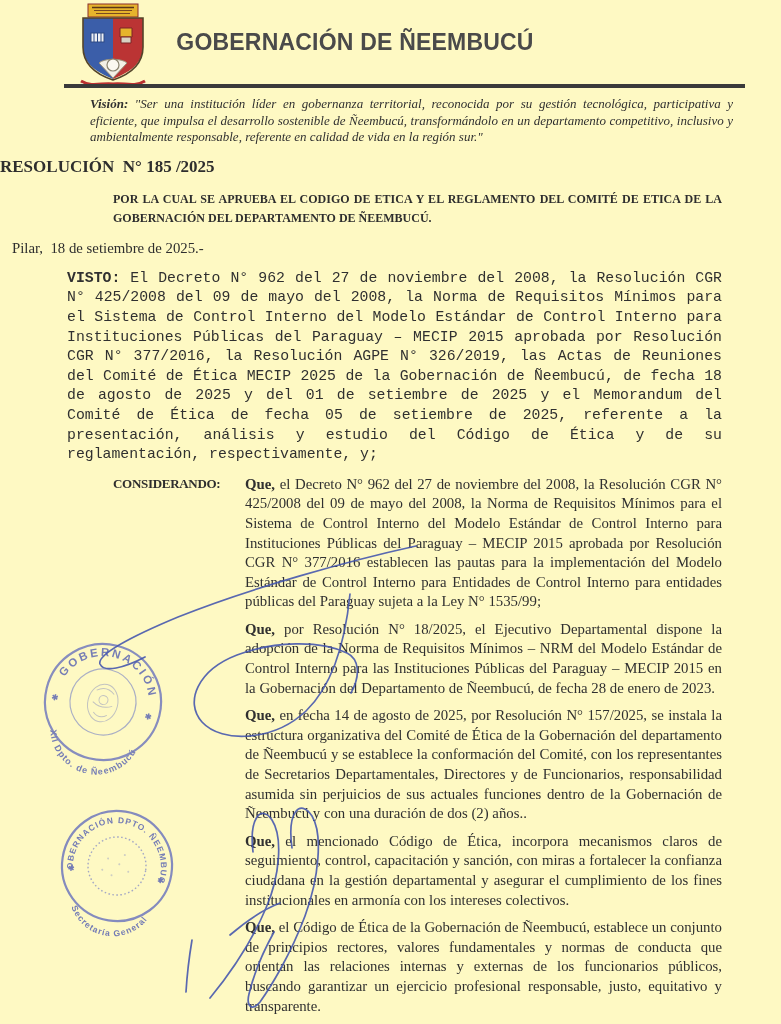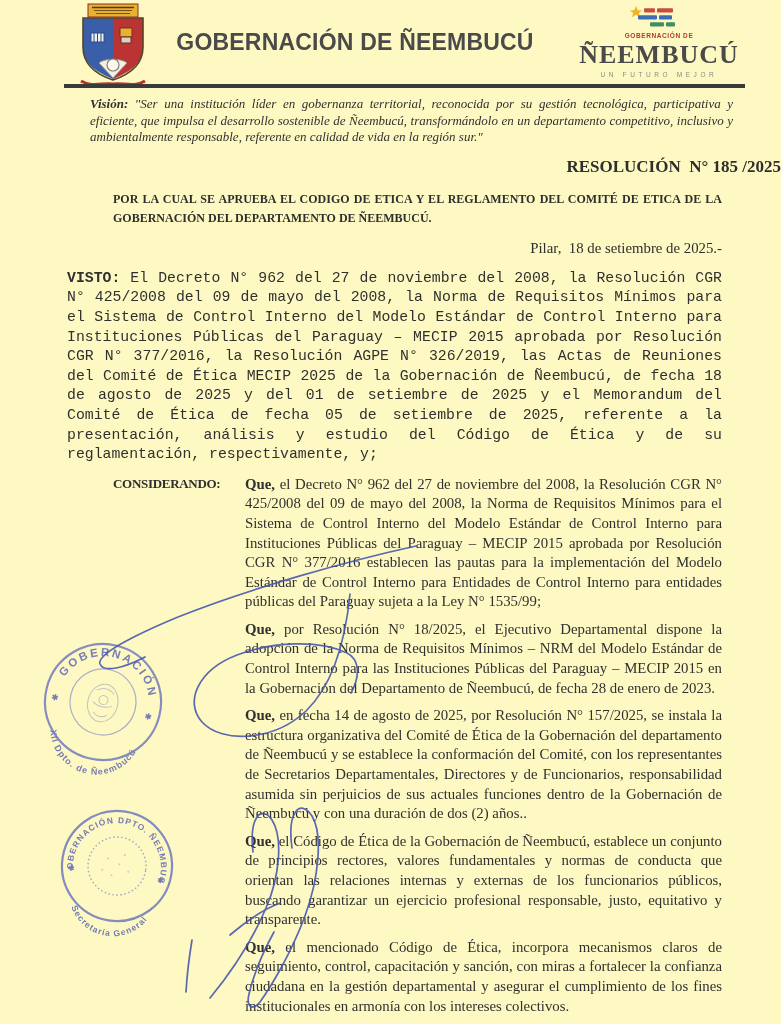--- a/index.html
+++ b/index.html
@@ -23,26 +23,26 @@
   .brand-name{font-family:"Liberation Serif",serif;font-weight:bold;font-size:26px;
     color:#4a4a4a;letter-spacing:1px;margin-top:2px;}
   .brand-tag{font-family:"Liberation Sans",sans-serif;font-size:6.5px;color:#8a8a8a;
     letter-spacing:3.6px;margin-top:4px;}
   .rule{position:absolute;left:64px;right:36px;bottom:0;height:4px;background:#3a3a3a;}
   
   .vision{margin:8px 48px 0 90px;font-size:13px;font-style:italic;
     line-height:16.6px;text-align:justify;color:#303030;}
   .vision-label{font-weight:bold;}
   
-  .res-title{margin-top:11px;text-align:right;font-weight:bold;font-size:17px;
+  .res-title{margin-top:11px;text-align:left;font-weight:bold;font-size:17px;
     white-space:pre-wrap;color:#2e2e2e;}
   .subject{margin:13px 59px 0 113px;font-weight:bold;font-size:12px;
     line-height:19px;text-align:justify;color:#2e2e2e;}
-  .dateline{margin:12px 59px 0 0;text-align:right;font-size:14.8px;
-    white-space:pre-wrap;color:#2e2e2e;}
+  .dateline{margin:12px 59px 0 0;text-align:left;font-size:14.8px;
+    white-space:pre-wrap;color:#2e2e2e;padding-left:12px;}
   
   .visto{margin:12px 59px 0 67px;font-size:14.8px;line-height:19.6px;
     text-align:justify;color:#303030;font-family:Liberation Mono, monospace;}
   .b{font-weight:bold;}
   .considerando{position:relative;margin:10px 59px 0 113px;}
   .c-label{position:absolute;left:0;top:1px;font-weight:bold;font-size:13px;
     letter-spacing:-.3px;color:#2e2e2e;}
   .c-body{margin-left:132px;}
   .c-body p{margin:0 0 8px 0;font-size:14.8px;line-height:19.6px;
     text-align:justify;color:#303030;}
@@ -74,56 +74,42 @@
       <path d="M49,34 h10 v6 h-10 z" fill="#d8d2c2" stroke="#7a2525" stroke-width="1"></path>
       <path d="M27,60 C32,55 50,55 55,60 L41,75 Z" fill="#f3f0e6" stroke="#998f77" stroke-width="1"></path>
       <circle cx="41" cy="62" r="6" fill="#faf8f0" stroke="#8a8470" stroke-width="1.2"></circle>
       <path d="M9,78 C20,85 32,79 41,81 C50,79 62,85 73,78" fill="none" stroke="#b93030" stroke-width="3"></path>
       <path d="M9,81 C20,88 32,82 41,84 C50,82 62,88 73,81" fill="none" stroke="#dcdcdc" stroke-width="2.4"></path>
       <path d="M9,84 C20,91 32,85 41,87 C50,85 62,91 73,84" fill="none" stroke="#3b5ea9" stroke-width="2.4"></path>
     </svg>
 
     <div class="org-title">GOBERNACIÓN DE ÑEEMBUCÚ</div>
 
-    <div class="brand">
-      <svg class="brand-flag" width="64" height="25" viewBox="0 0 64 25">
-        <polygon points="9,1 10.8,5.2 15.2,5.4 11.8,8 13,12.2 9,9.8 5,12.2 6.2,8 2.8,5.4 7.2,5.2" fill="#f0b425"></polygon>
-        <rect x="17" y="3.2" width="11" height="4.2" rx="1" fill="#c94b42"></rect>
-        <rect x="30" y="3.2" width="16" height="4.2" rx="1" fill="#c94b42"></rect>
-        <rect x="11" y="10.2" width="19" height="4.2" rx="1" fill="#3d6db5"></rect>
-        <rect x="32" y="10.2" width="13" height="4.2" rx="1" fill="#3d6db5"></rect>
-        <rect x="23" y="17.2" width="14" height="4.2" rx="1" fill="#3f8f63"></rect>
-        <rect x="39" y="17.2" width="9" height="4.2" rx="1" fill="#3f8f63"></rect>
-      </svg>
-      <div class="brand-top">GOBERNACIÓN DE</div>
-      <div class="brand-name">ÑEEMBUCÚ</div>
-      <div class="brand-tag">UN FUTURO MEJOR</div>
-    </div>
 
     <div class="rule"></div>
   </div>
 
   <p class="vision"><span class="vision-label">Visión:</span><span> "Ser una institución líder en gobernanza territorial, reconocida por su gestión tecnológica, participativa y eficiente, que impulsa el desarrollo sostenible de Ñeembucú, transformándolo en un departamento competitivo, inclusivo y ambientalmente responsable, referente en calidad de vida en la región sur."</span></p>
 
   <div class="res-title">RESOLUCIÓN  N° 185 /2025</div>
 
   <p class="subject">POR LA CUAL SE APRUEBA EL CODIGO DE ETICA Y EL REGLAMENTO DEL COMITÉ DE ETICA DE LA GOBERNACIÓN DEL DEPARTAMENTO DE ÑEEMBUCÚ.</p>
 
   <div class="dateline">Pilar,  18 de setiembre de 2025.-</div>
 
   <p class="visto"><span class="b">VISTO:</span><span> El Decreto N° 962 del 27 de noviembre del 2008, la Resolución CGR N° 425/2008 del 09 de mayo del 2008, la Norma de Requisitos Mínimos para el Sistema de Control Interno del Modelo Estándar de Control Interno para Instituciones Públicas del Paraguay – MECIP 2015 aprobada por Resolución CGR N° 377/2016, la Resolución AGPE N° 326/2019, las Actas de Reuniones del Comité de Ética MECIP 2025 de la Gobernación de Ñeembucú, de fecha 18 de agosto de 2025 y del 01 de setiembre de 2025 y el Memorandum del Comité de Ética de fecha 05 de setiembre de 2025, referente a la presentación, análisis y estudio del Código de Ética y de su reglamentación, respectivamente, y;</span></p>
 
   <div class="considerando">
     <span class="c-label">CONSIDERANDO:</span>
     <div class="c-body">
       <p><span class="b">Que,</span><span> el Decreto N° 962 del 27 de noviembre del 2008, la Resolución CGR N° 425/2008 del 09 de mayo del 2008, la Norma de Requisitos Mínimos para el Sistema de Control Interno del Modelo Estándar de Control Interno para Instituciones Públicas del Paraguay – MECIP 2015 aprobada por Resolución CGR N° 377/2016 establecen las pautas para la implementación del Modelo Estándar de Control Interno para Entidades de Control Interno para entidades públicas del Paraguay sujeta a la Ley N° 1535/99;</span></p>
       <p><span class="b">Que,</span><span> por Resolución N° 18/2025, el Ejecutivo Departamental dispone la adopción de la Norma de Requisitos Mínimos – NRM del Modelo Estándar de Control Interno para las Instituciones Públicas del Paraguay – MECIP 2015 en la Gobernación del Departamento de Ñeembucú, de fecha 28 de enero de 2023.</span></p>
       <p><span class="b">Que,</span><span> en fecha 14 de agosto de 2025, por Resolución N° 157/2025, se instala la estructura organizativa del Comité de Ética de la Gobernación del departamento de Ñeembucú y se establece la conformación del Comité, con los representantes de Secretarios Departamentales, Directores y de Funcionarios, responsabilidad asumida sin perjuicios de sus actuales funciones dentro de la Gobernación de Ñeembucú y con una duración de dos (2) años..</span></p>
+      <p><span class="b">Que,</span><span> el mencionado Código de Ética, incorpora mecanismos claros de seguimiento, control, capacitación y sanción, con miras a fortalecer la confianza ciudadana en la gestión departamental y asegurar el cumplimiento de los fines institucionales en armonía con los intereses colectivos.</span></p>
       <p><span class="b">Que,</span><span> el Código de Ética de la Gobernación de Ñeembucú, establece un conjunto de principios rectores, valores fundamentales y normas de conducta que orientan las relaciones internas y externas de los funcionarios públicos, buscando garantizar un ejercicio profesional responsable, justo, equitativo y transparente.</span></p>
-      <p><span class="b">Que,</span><span> el mencionado Código de Ética, incorpora mecanismos claros de seguimiento, control, capacitación y sanción, con miras a fortalecer la confianza ciudadana en la gestión departamental y asegurar el cumplimiento de los fines institucionales en armonía con los intereses colectivos.</span></p>
     </div>
   </div>
 
   <svg class="ink" viewBox="0 0 781 1024">
     <defs>
       <path id="s1top" d="M -44.2,12.8 A 46,46 0 1 1 44.2,12.8"></path>
       <path id="s1bot" d="M -44,14 A 46,46 0 1 0 44,14"></path>
       <path id="s2top" d="M -42.5,12.5 A 44,44 0 1 1 42.5,12.5"></path>
       <path id="s2bot" d="M -42,13.5 A 44,44 0 1 0 42,13.5"></path>
     </defs>

